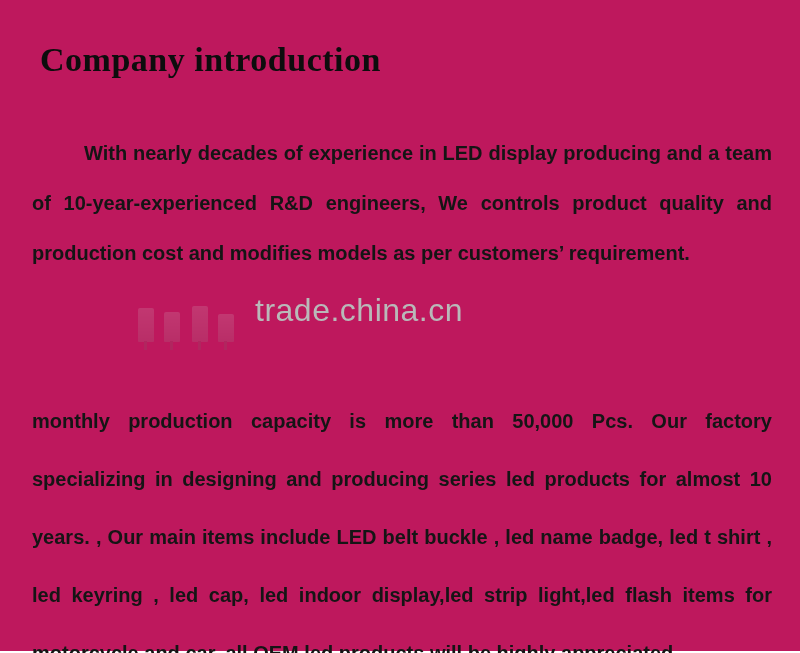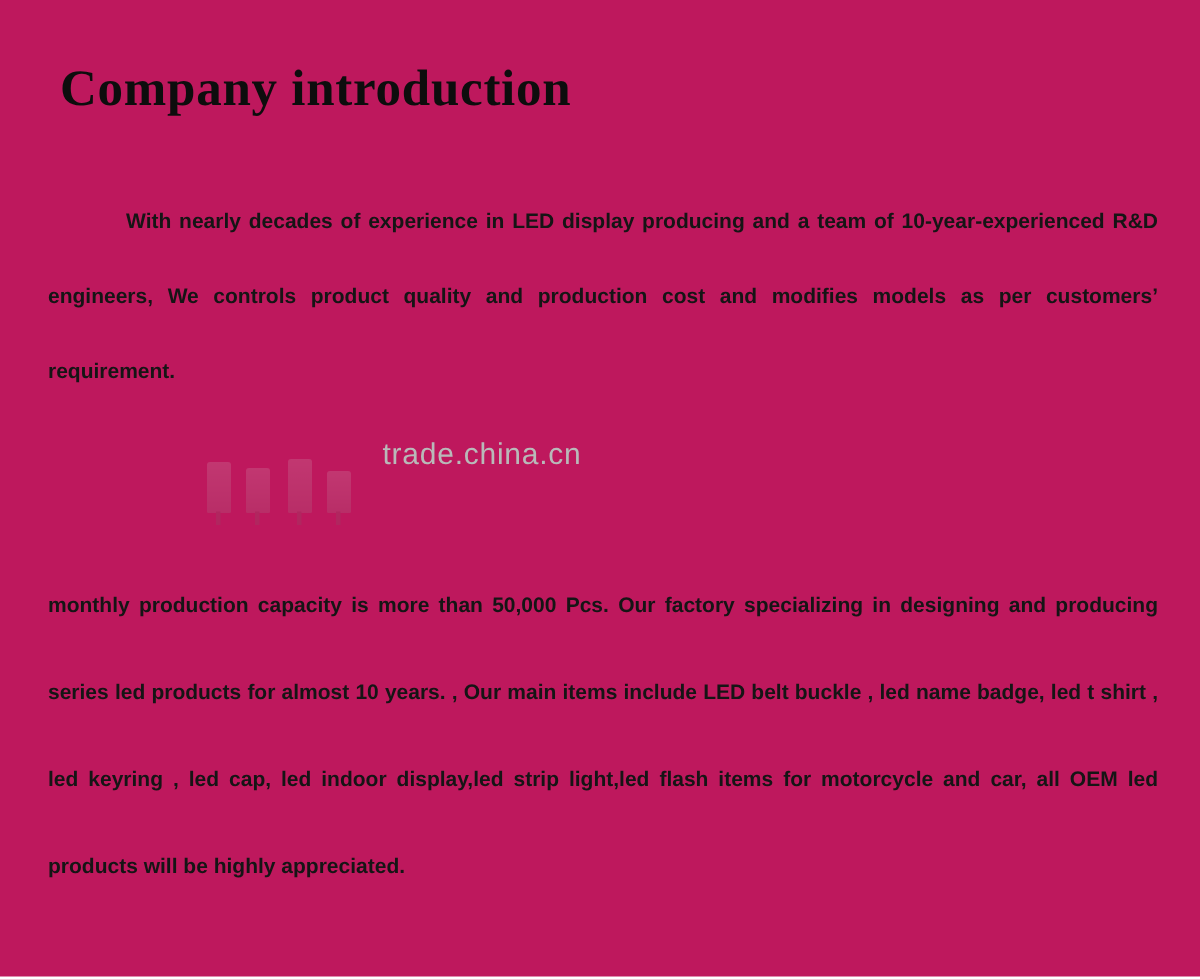--- a/index.html
+++ b/index.html
@@ -33,21 +33,21 @@
     white-space: nowrap;
   }
   .body-text {
     position: absolute;
     left: 32px;
     top: 108px;
     width: 740px;
   }
   .para {
     font-family: "Liberation Sans", sans-serif;
-    font-size: 14px;
+    font-size: 20px;
     font-weight: 600;
     color: #151515;
     line-height: 50px;
     text-align: justify;
     text-justify: inter-word;
   }
   .para.first {
     text-indent: 52px;
   }
   .para-gap {
@@ -83,21 +83,21 @@
     bottom: -8px;
     width: 3px;
     height: 9px;
     background: #6f6f6f;
   }
   .watermark {
     position: absolute;
     left: 255px;
     top: 292px;
     font-family: "Liberation Sans", sans-serif;
-    font-size: 20px;
+    font-size: 32px;
     color: #b9b9b9;
     letter-spacing: 0.5px;
     white-space: nowrap;
     user-select: none;
   }
 </style>
 </head>
 <body>
 
 <div class="page">

